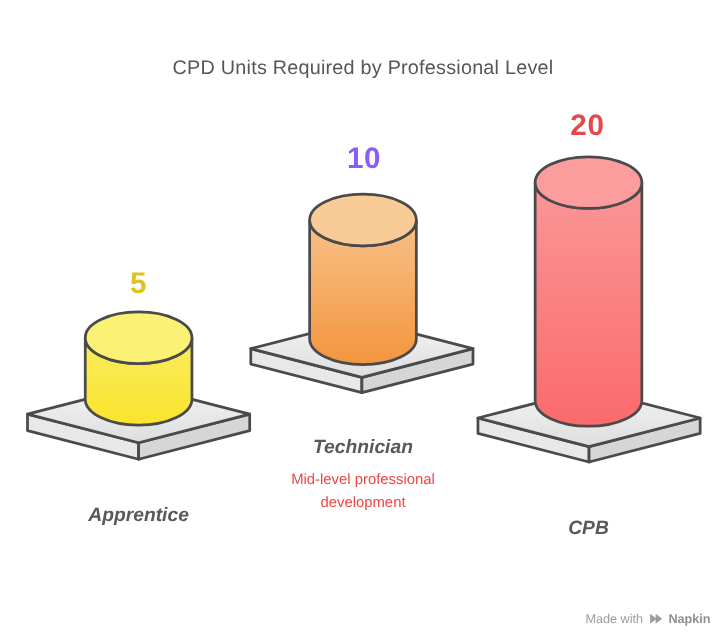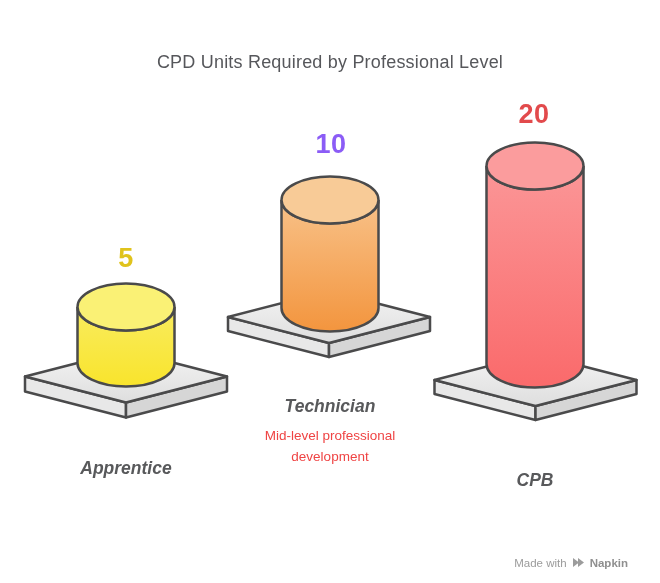--- a/index.html
+++ b/index.html
@@ -20,21 +20,21 @@
   .n-technician{left:330px;top:406px;}
   .n-cpb{left:535px;top:464px;margin-top:16px;}
   .desc{
     font-size:13.5px;color:#ef4444;line-height:1.55;text-align:center;
     white-space:normal;width:205px;
   }
   .d-apprentice{left:126px;top:504px;}
   .d-technician{left:330px;top:447px;}
   .d-cpb{left:535px;top:503px;}
   .watermark{
-    position:absolute;right:32px;top:556px;display:flex;align-items:center;gap:5px;
+    position:absolute;right:14px;top:556px;display:flex;align-items:center;gap:5px;
     font-size:11.5px;color:#9C9C9C;cursor:pointer;
   }
   .watermark .brand{font-weight:700;color:#8F8F8F;}
   svg.chart{position:absolute;left:0;top:0;}
 </style>
 </head>
 <body>
 
 <div class="stage">
 

